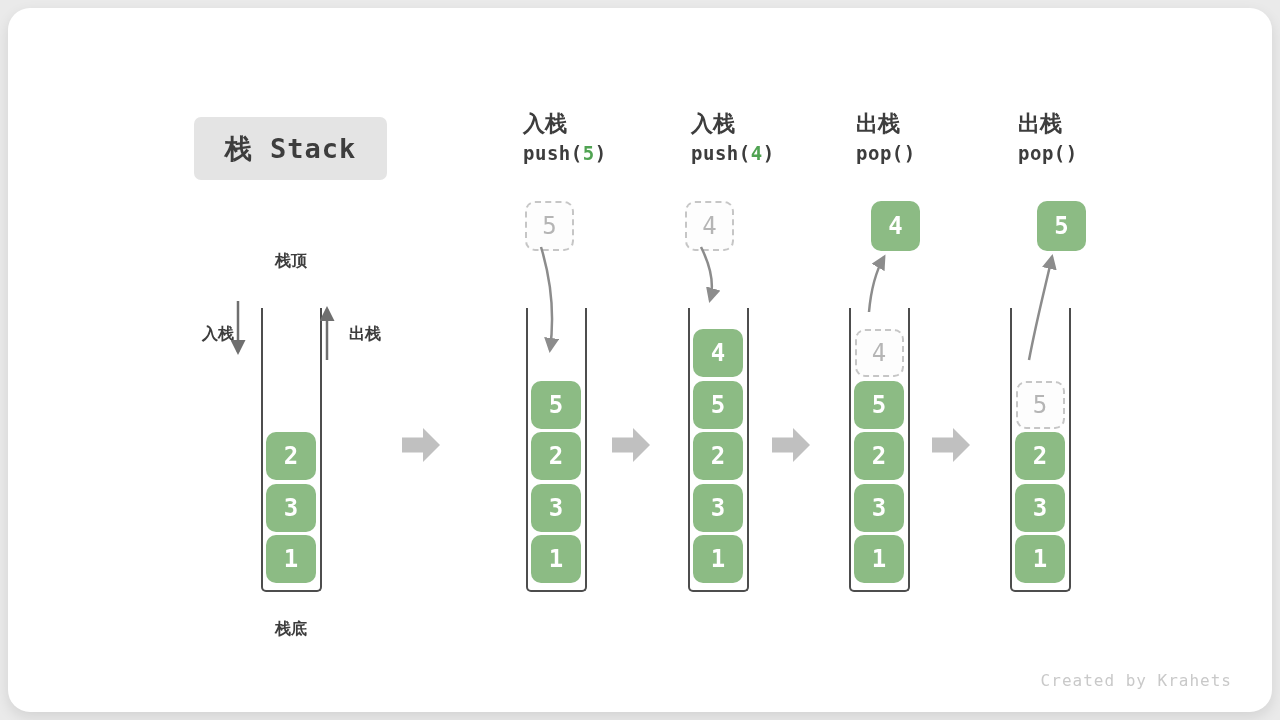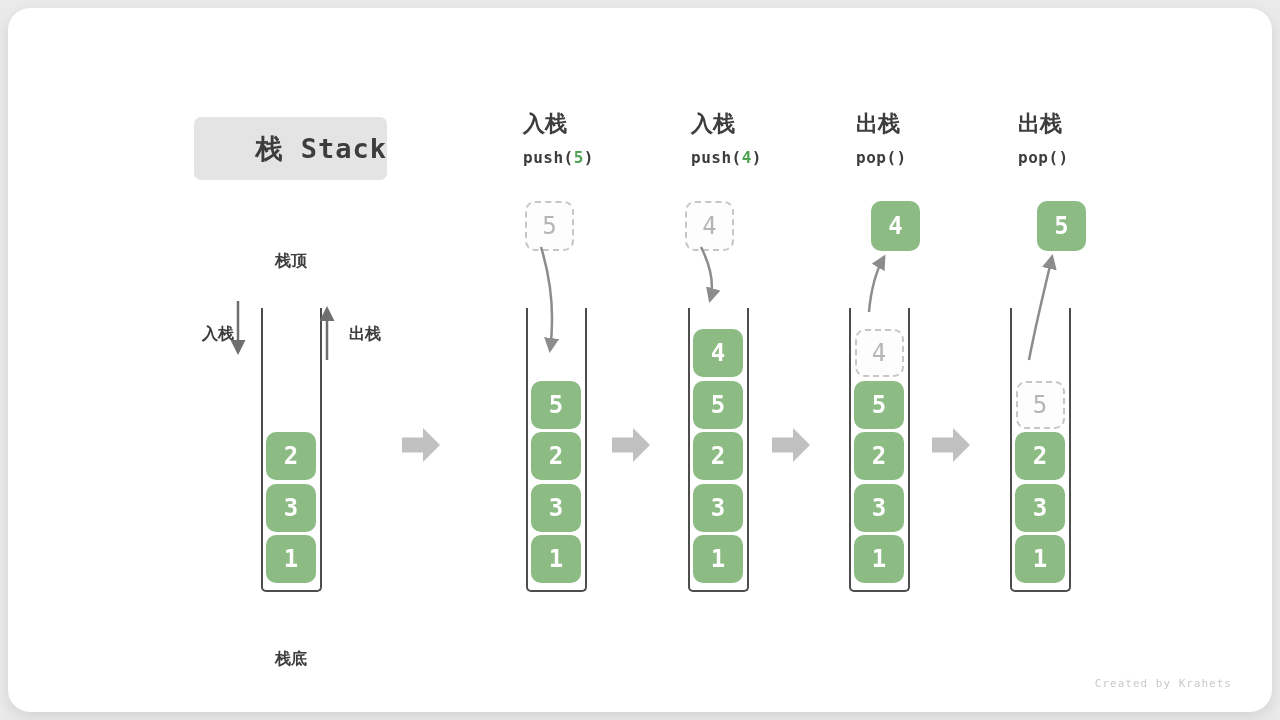--- a/index.html
+++ b/index.html
@@ -1,43 +1,43 @@
 <!DOCTYPE html>
 <html style="--block-green: #8cbb84; --accent-green: #50a352; --label-text: #3d3d3d; --ghost-border: #c6c6c6; --ghost-text: #b5b5b5; --curved-arrow: #8c8c8c; --straight-arrow: #6f6f6f; --transition-arrow: #c0c0c0; --container-stroke: #4d4d4d; --title-bg: #e4e4e4; --card-bg: #ffffff; --page-bg: #eaeaea; --watermark-text: #c9c9c9;"><head>
 <meta charset="utf-8">
 <style>
   html,body{margin:0;padding:0;}
   .page{position:relative;width:1280px;height:720px;background:var(--page-bg,#eaeaea);
         font-family:"DejaVu Sans",sans-serif;overflow:hidden;}
   .card{position:absolute;left:8px;top:8px;width:1264px;height:704px;background:var(--card-bg,#fff);
         border-radius:22px;box-shadow:0 5px 14px rgba(0,0,0,.10);}
   .title-box{position:absolute;left:186px;top:109px;width:193px;height:63px;
-        background:var(--title-bg,#e4e4e4);border-radius:7px;display:flex;align-items:center;justify-content:flex-end;
+        background:var(--title-bg,#e4e4e4);border-radius:7px;display:flex;align-items:center;justify-content:center;
         font-family:"DejaVu Sans Mono","DejaVu Sans",monospace;font-weight:bold;font-size:27px;
         color:var(--label-text,#3d3d3d);letter-spacing:1px;}
   .lbl{position:absolute;font-weight:bold;font-size:16px;color:var(--label-text,#3d3d3d);}
   .top-lbl{left:233px;top:243px;width:100px;text-align:center;}
-  .bottom-lbl{left:233px;top:611px;width:100px;text-align:center;margin-top:30px;}
+  .bottom-lbl{left:233px;top:611px;width:100px;text-align:center;}
   .push-lbl{left:146px;top:316px;width:80px;text-align:right;}
   .pop-lbl{left:341px;top:316px;width:80px;text-align:left;}
   .stack-container{position:absolute;border:2px solid var(--container-stroke,#4d4d4d);border-top:none;
         border-radius:0 0 5px 5px;background:transparent;box-sizing:border-box;}
   .stack-block,.float-badge{position:absolute;border-radius:10px;background:var(--block-green,#8cbb84);
         color:#fff;font-family:"DejaVu Sans Mono",monospace;font-weight:bold;font-size:24px;
         display:flex;align-items:center;justify-content:center;box-sizing:border-box;}
   .ghost,.float-ghost{position:absolute;border:2px dashed var(--ghost-border,#c6c6c6);border-radius:10px;
         background:#fdfdfd;color:var(--ghost-text,#b5b5b5);font-family:"DejaVu Sans Mono",monospace;
         font-size:24px;display:flex;align-items:center;justify-content:center;box-sizing:border-box;}
   .header{position:absolute;color:var(--label-text,#3d3d3d);white-space:nowrap;}
   .header .op{font-size:22px;font-weight:bold;line-height:28px;}
-  .header .code{font-family:"DejaVu Sans Mono",monospace;font-size:16px;font-weight:600;
-        line-height:30px;margin-top:5px;letter-spacing:.5px;}
+  .header .code{font-family:"DejaVu Sans Mono",monospace;font-size:19px;font-weight:600;
+        line-height:30px;letter-spacing:.5px;}
   .header .code .accent{color:var(--accent-green,#50a352);}
   .watermark{position:absolute;right:40px;bottom:22px;font-family:"DejaVu Sans Mono",monospace;
-        font-size:11px;color:var(--watermark-text,#c9c9c9);letter-spacing:1px;}
+        font-size:16px;color:var(--watermark-text,#c9c9c9);letter-spacing:1px;}
   svg.overlay{position:absolute;left:0;top:0;pointer-events:none;}
   .curve{stroke:var(--curved-arrow,#8c8c8c);stroke-width:2.5;fill:none;}
   .sline{stroke:var(--straight-arrow,#6f6f6f);stroke-width:2.5;fill:none;}
   .tfill{fill:var(--transition-arrow,#c0c0c0);}
   .mfill-gray{fill:var(--curved-arrow,#8c8c8c);}
   .mfill-dark{fill:var(--straight-arrow,#6f6f6f);}
 </style>
 </head>
 <body>
 

